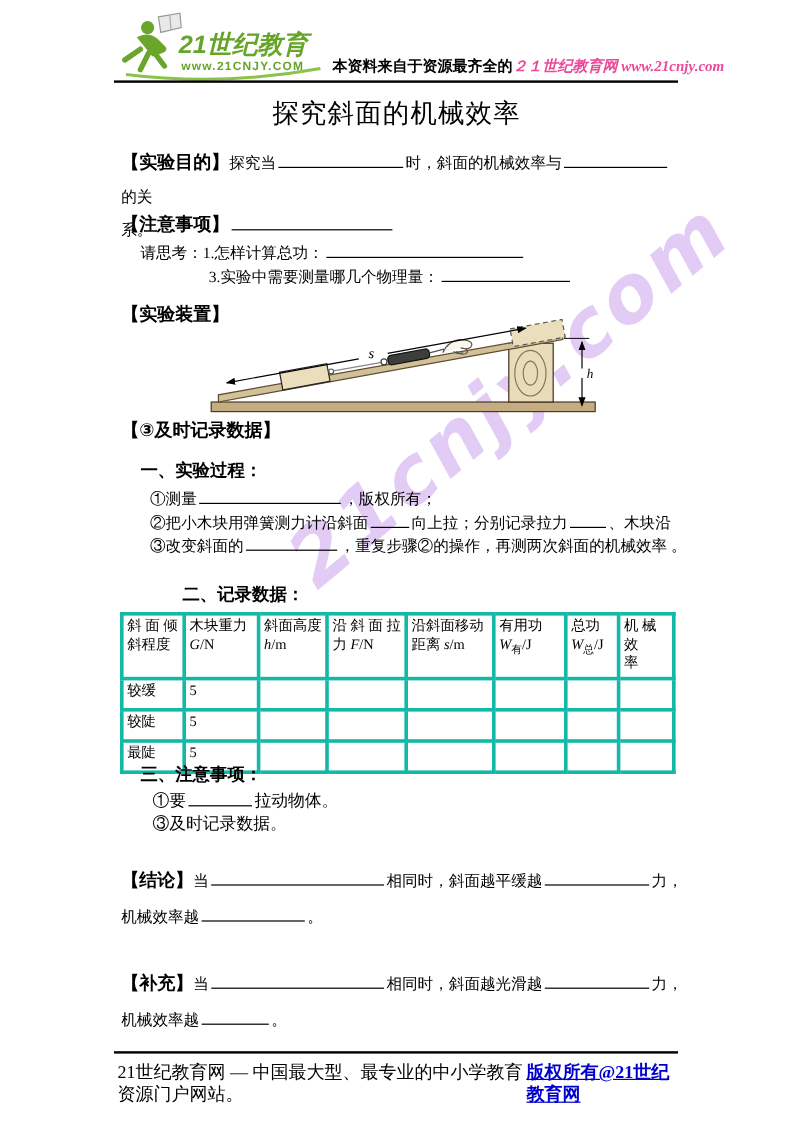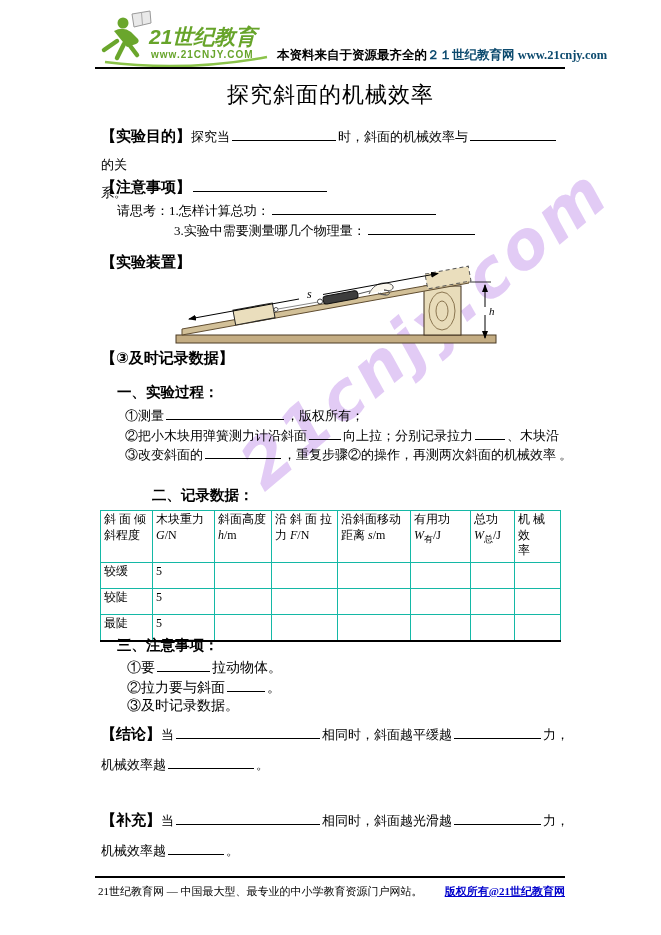--- a/index.html
+++ b/index.html
@@ -8,55 +8,55 @@
   .abs{position:absolute;}
   
   .watermark{position:absolute;left:276px;top:426px;z-index:0;
     font-family:"DejaVu Sans",sans-serif;font-weight:bold;font-style:italic;
     font-size:66px;line-height:80px;letter-spacing:4px;
     color:rgba(197,152,235,0.50);
     transform:rotate(-40deg);transform-origin:left bottom;white-space:nowrap;}
   .z1{z-index:1;}
   
   .tagline{left:277px;top:47px;font-size:12.5px;font-weight:bold;white-space:nowrap;}
-  .tagline .red{color:#0c4a6e;}
+  .tagline .red{color:#ec4899;font-style:italic;}
   .divider{left:95px;top:67px;width:470px;height:2px;background:#000;}
   
   .title{left:0;top:80px;width:661px;text-align:center;font-size:22px;font-weight:normal;
          font-family:"Liberation Sans","DejaVu Sans",sans-serif;letter-spacing:1px;}
   .seclabel{font-family:"Liberation Sans","DejaVu Sans",sans-serif;font-weight:bold;font-size:15px;}
   .bodytxt{font-size:13px;}
   .h2{font-family:"Liberation Sans","DejaVu Sans",sans-serif;font-weight:bold;font-size:14.5px;}
   .bl{display:inline-block;border-bottom:1px solid #000;height:13px;margin:0 2px;vertical-align:baseline;}
   .purpose{left:101px;top:122px;width:468px;line-height:28px;}
   .principle{left:101px;top:176px;}
   .think{left:117px;top:201px;line-height:18.5px;font-size:13px;}
   .think .ind{margin-left:57px;}
   .applabel{left:101px;top:253px;}
   .diagram{left:172px;top:257px;}
   .designlabel{left:101px;top:349px;}
   .proc-h{left:117px;top:383px;}
   .steps{left:101px;top:406px;width:472px;font-size:13px;line-height:18.5px;}
   .steps .ind{text-indent:24px;}
   .rec-h{left:117px;top:486px;margin-left:35px;}
   .dtable{left:100px;top:510px;border-collapse:collapse;table-layout:fixed;}
-  .dtable th,.dtable td{border:1px solid #14b8a6;font-size:12px;font-weight:normal;
+  .dtable th,.dtable td{border:3px solid #14b8a6;font-size:12px;font-weight:normal;
      text-align:left;vertical-align:top;padding:1px 3px;line-height:1.3;overflow:hidden;}
   .dtable{border:1px solid #000;border-bottom:2.5px solid #000;}
   .dtable thead tr{height:44px;}
   .dtable tbody tr{height:26px;}
   .v{font-style:italic;}
   sub{font-size:9px;}
   .notes-h{left:117px;top:636px;}
   .noteitems{left:127px;top:658px;font-size:14px;line-height:18.5px;}
   .concl{left:101px;top:719px;width:470px;line-height:30px;}
   .suppl{left:101px;top:805px;width:470px;line-height:30px;}
   .footline{left:95px;top:876px;width:470px;height:2px;background:#000;}
   .footer{left:98px;top:884px;width:467px;display:flex;justify-content:space-between;
-          font-size:11px;}
+          font-size:15px;}
   .footer .link{color:#0000cc;text-decoration:underline;font-weight:bold;}
 </style>
 </head>
 <body>
 
 <div class="page">
 
   <div class="watermark">21cnjy.com</div>
 
   <svg class="abs z1" style="left:93px;top:10px;" width="180" height="58" viewBox="0 0 180 58">
@@ -220,21 +220,20 @@
         <td></td>
         <td></td>
         <td></td>
       </tr>
     </tbody>
   </table>
 
   <div class="abs z1 notes-h h2">三、注意事项：</div>
   <div class="abs z1 noteitems">
     <div><span>①要</span><span class="bl" style="width:53px"></span><span>拉动物体。</span></div>
-    <div><span>②拉力要与斜面</span><span class="bl" style="width:38px"></span><span>。</span></div>
     <div><span>③及时记录数据。</span></div>
   </div>
 
   <div class="abs z1 concl bodytxt">
     <span class="seclabel">【结论】</span><span>当</span><span class="bl" style="width:144px"></span><span>相同时，斜面越平缓越</span><span class="bl" style="width:87px"></span><span>力，</span><br>
     <span>机械效率越</span><span class="bl" style="width:86px"></span><span>。</span>
   </div>
 
   <div class="abs z1 suppl bodytxt">
     <span class="seclabel">【补充】</span><span>当</span><span class="bl" style="width:144px"></span><span>相同时，斜面越光滑越</span><span class="bl" style="width:87px"></span><span>力，</span><br>

